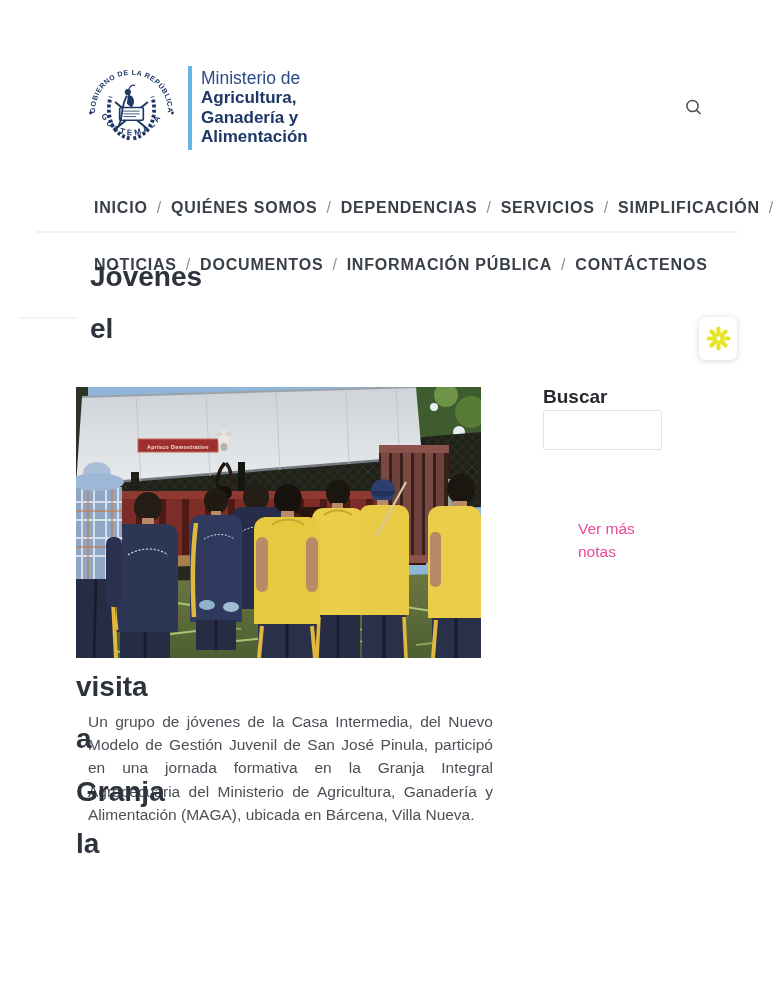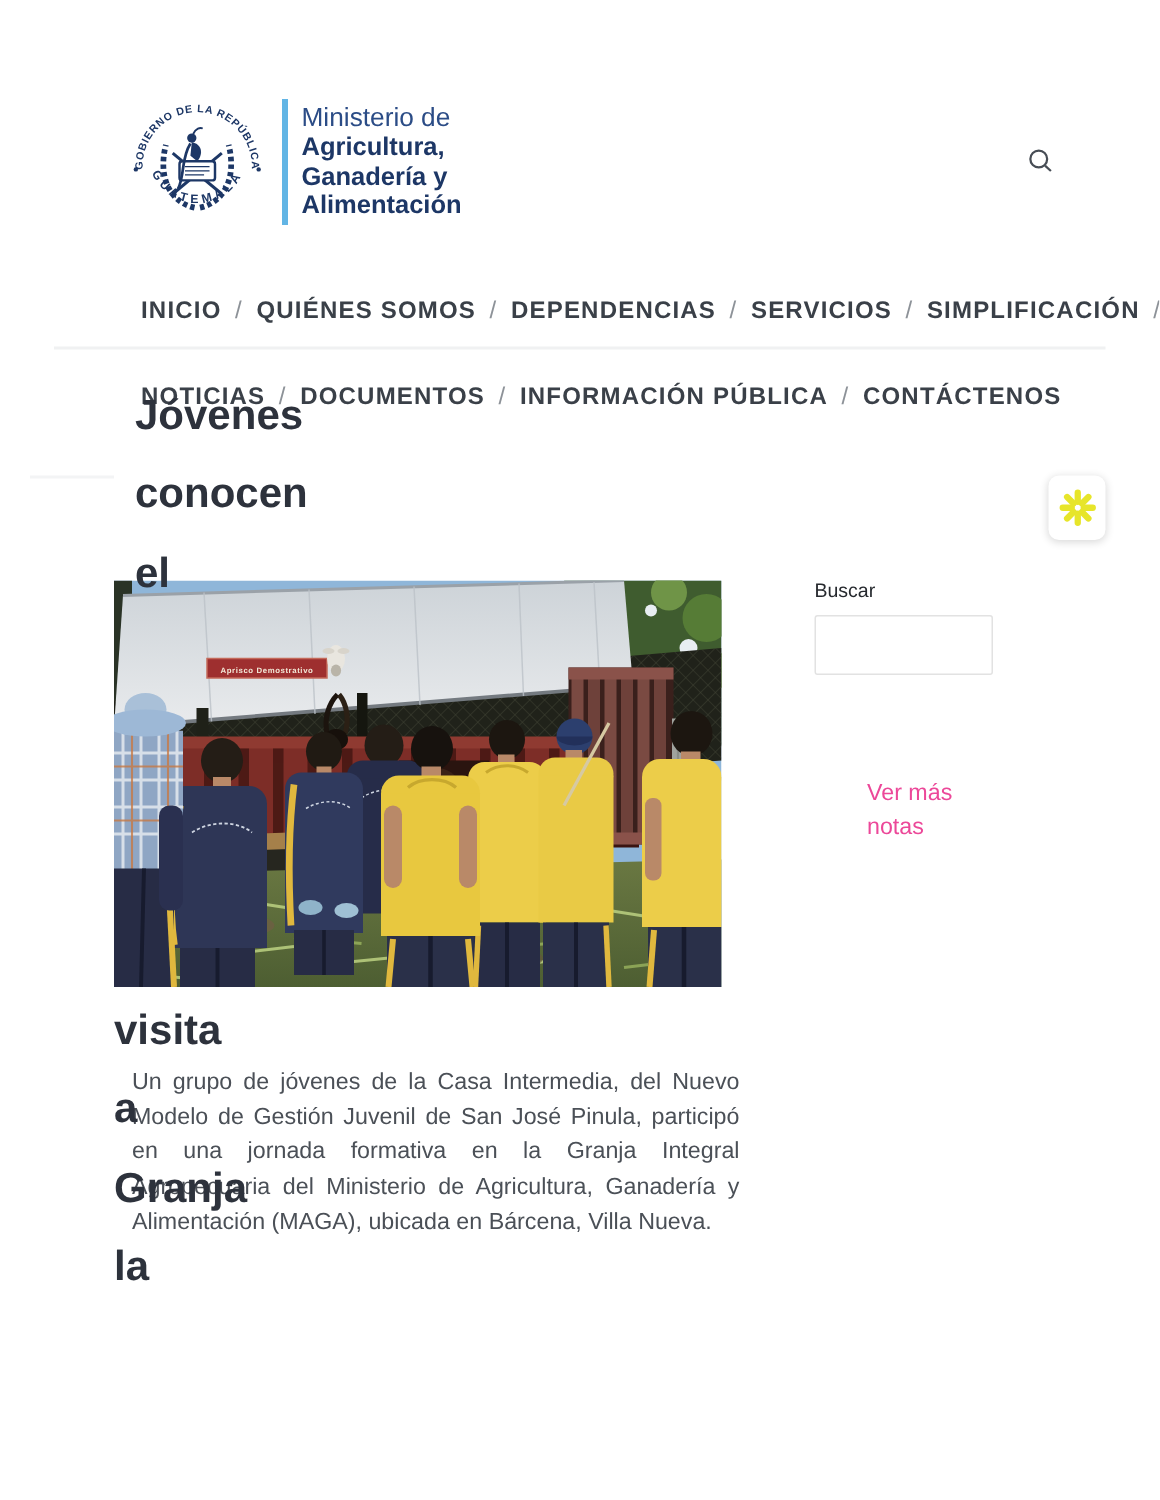--- a/index.html
+++ b/index.html
@@ -36,21 +36,21 @@
   .title-block span{display:block;}
 
   
   .photo{position:absolute;left:76px;top:387px;width:405px;height:271px;z-index:2;}
 
   
   .article-paragraph{position:absolute;left:76px;top:698px;width:405px;font-size:15.5px;
                      line-height:23.2px;color:#4b5057;text-align:justify;z-index:2;}
 
   
-  .sidebar-label{position:absolute;left:543px;top:386px;font-size:13px;color:#26292e;font-weight:400;}
+  .sidebar-label{position:absolute;left:543px;top:386px;font-size:19px;color:#26292e;font-weight:700;}
   .sidebar-input{position:absolute;left:543px;top:410px;width:101px;height:38px;
                  border:1px solid #e2e2e2;border-radius:2px;background:#fff;outline:none;
                  font-size:15px;padding:0 8px;box-sizing:content-box;}
   .more-link{position:absolute;left:578px;top:517px;width:76px;font-size:15.5px;line-height:23px;
              color:#ec4899;cursor:pointer;text-decoration:none;display:block;}
 
   
   .a11y-btn{position:absolute;left:699px;top:317px;width:38px;height:43px;background:#ffffff;
             border:none;border-radius:7px;box-shadow:0 1px 6px rgba(0,0,0,.16);cursor:pointer;
             display:flex;align-items:center;justify-content:center;padding:0;}
@@ -110,21 +110,20 @@
   <nav class="nav-row nav-row-1" data-name="main-nav-row-1"><span data-name="nav-link">INICIO</span><span class="sep" data-name="nav-separator">/</span><span data-name="nav-link">QUIÉNES SOMOS</span><span class="sep" data-name="nav-separator">/</span><span data-name="nav-link">DEPENDENCIAS</span><span class="sep" data-name="nav-separator">/</span><span data-name="nav-link">SERVICIOS</span><span class="sep" data-name="nav-separator">/</span><span data-name="nav-link">SIMPLIFICACIÓN</span><span class="sep" data-name="nav-separator">/</span></nav>
 
   <div class="divider" data-name="header-divider"></div>
 
   <nav class="nav-row nav-row-2" data-name="main-nav-row-2"><span data-name="nav-link">NOTICIAS</span><span class="sep" data-name="nav-separator">/</span><span data-name="nav-link">DOCUMENTOS</span><span class="sep" data-name="nav-separator">/</span><span data-name="nav-link">INFORMACIÓN PÚBLICA</span><span class="sep" data-name="nav-separator">/</span><span data-name="nav-link">CONTÁCTENOS</span></nav>
 
   <div class="edge-line" data-name="left-edge-line"></div>
 
   <h1 class="title-block title-top" data-name="article-title-top" style="margin:14px;">
       <span data-name="title-word">Jóvenes</span>
-      <span data-name="title-word">conocen</span>
       <span data-name="title-word">el</span>
     </h1>
 
   <div class="photo" data-name="article-photo">
     <svg viewBox="0 0 405 271" width="405" height="271">
       <defs>
         <linearGradient id="roofG" x1="0" y1="0" x2="0" y2="1">
           <stop offset="0" stop-color="#cdd3d8"></stop>
             <stop offset="1" stop-color="#e9ebed"></stop>
         </linearGradient>

